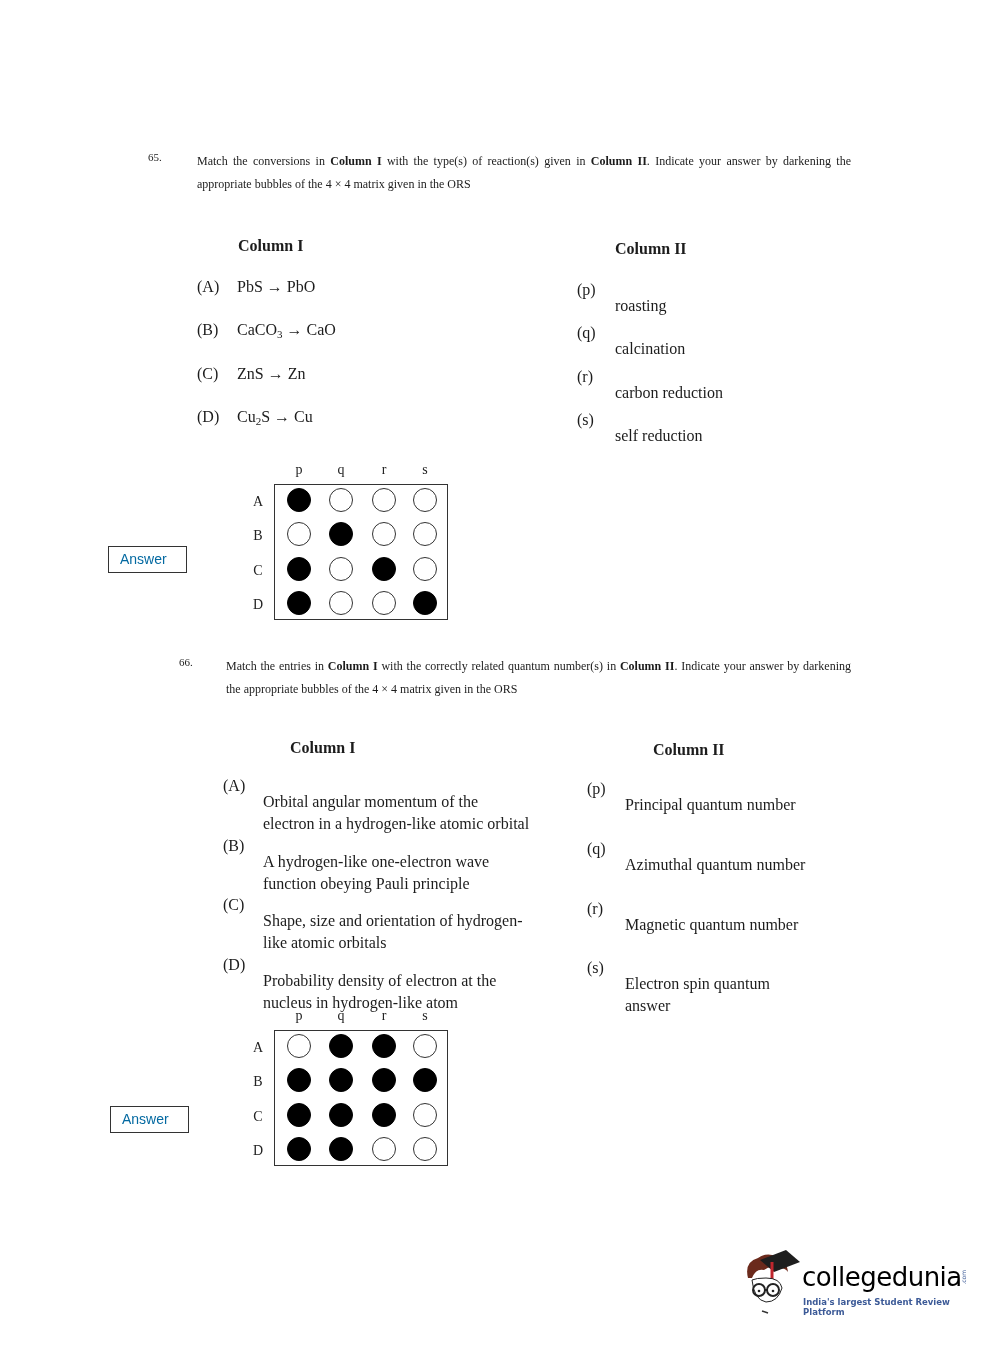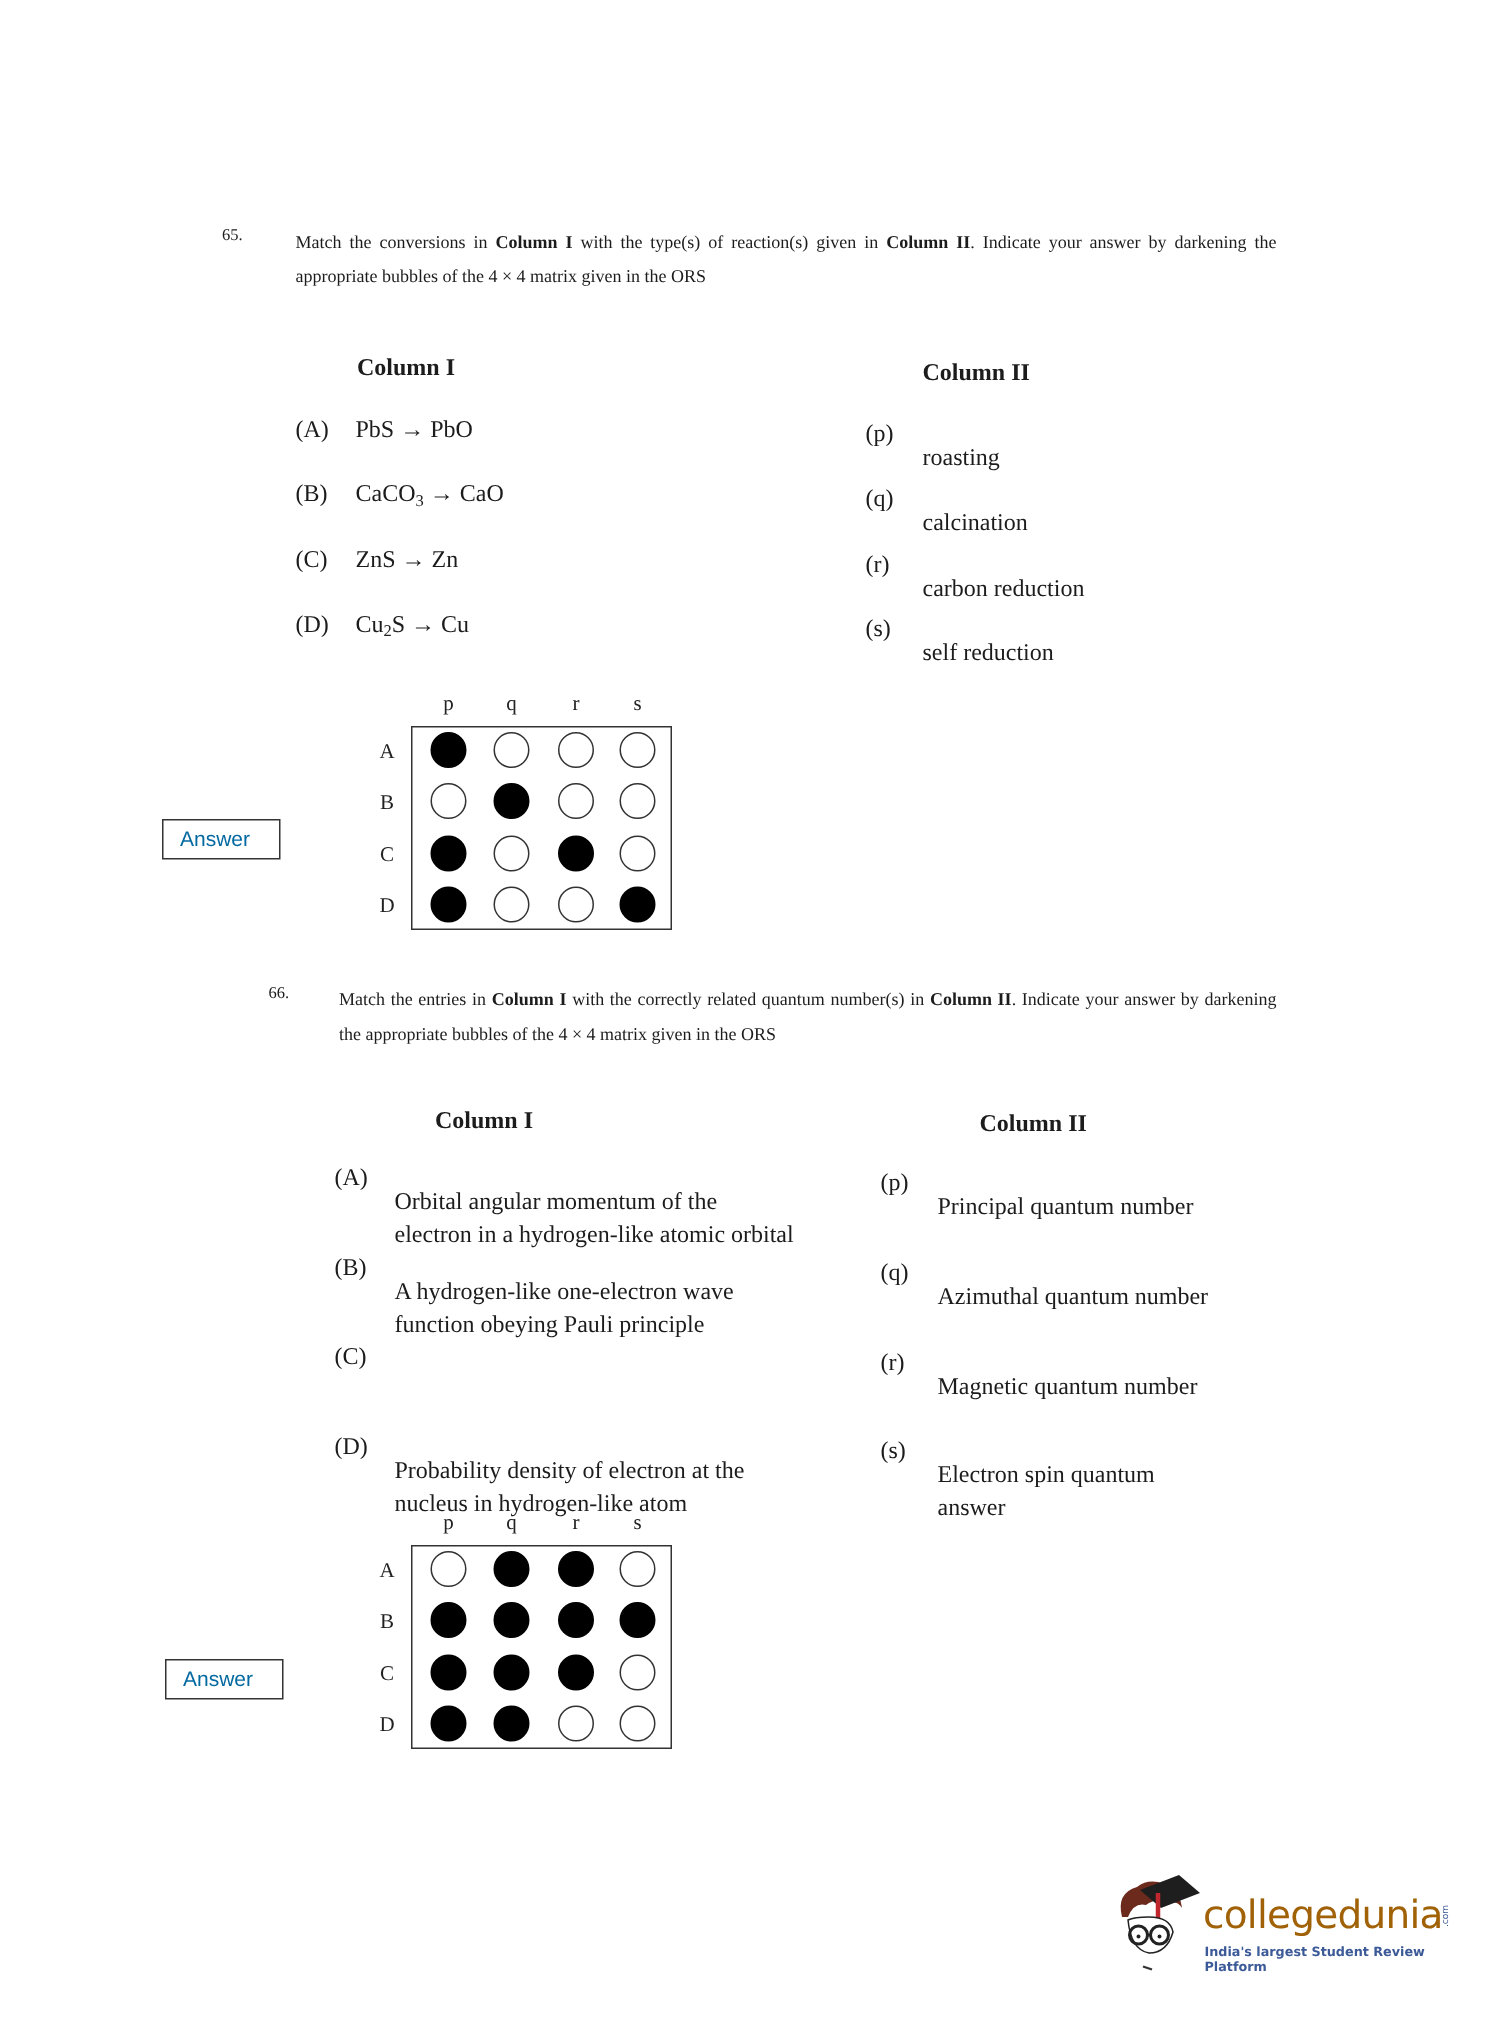--- a/index.html
+++ b/index.html
@@ -76,21 +76,21 @@
       background: #fff;
     }
     .bubble.filled {
       background: #000;
       border-color: #000;
     }
 
     .logo-text {
       font-family: "DejaVu Sans", "Liberation Sans", sans-serif;
       font-size: 26px;
-      color: #a16207;
+      color: #000000;
       letter-spacing: -0.5px;
     }
     .logo-tag {
       font-family: "DejaVu Sans", "Liberation Sans", sans-serif;
       font-size: 8.5px;
       font-weight: bold;
       color: #3c5a97;
     }
     .logo-com {
       font-family: "DejaVu Sans", "Liberation Sans", sans-serif;
@@ -188,20 +188,22 @@
   <span class="txt">Orbital angular momentum of the
 electron in a hydrogen-like atomic orbital</span>
 </div>
 <div class="abs item" style="left:223px; top:835px;">
   <span class="lbl">(B)</span>
   <span class="txt">A hydrogen-like one-electron wave
 function obeying Pauli principle</span>
 </div>
 <div class="abs item" style="left:223px; top:894px;">
   <span class="lbl">(C)</span>
+  <span class="txt">Shape, size and orientation of hydrogen-
+like atomic orbitals</span>
 </div>
 <div class="abs item" style="left:223px; top:954px;">
   <span class="lbl">(D)</span>
   <span class="txt">Probability density of electron at the
 nucleus in hydrogen-like atom</span>
 </div>
 
 <div class="abs item" style="left:587px; top:778px;">
   <span class="lbl-s">(p)</span>
   <span class="txt">Principal quantum number</span>

